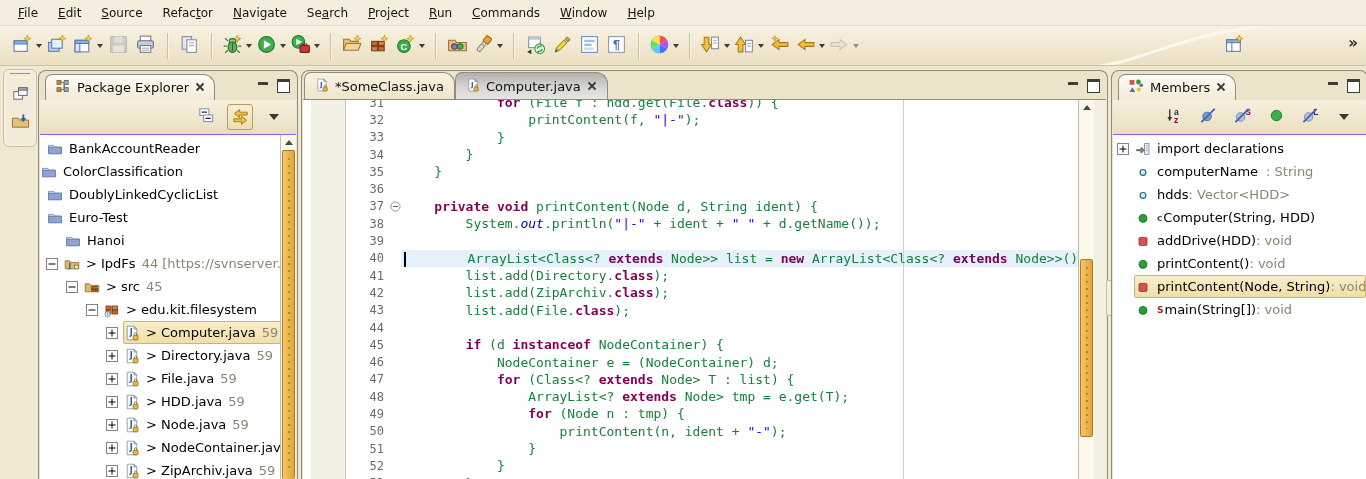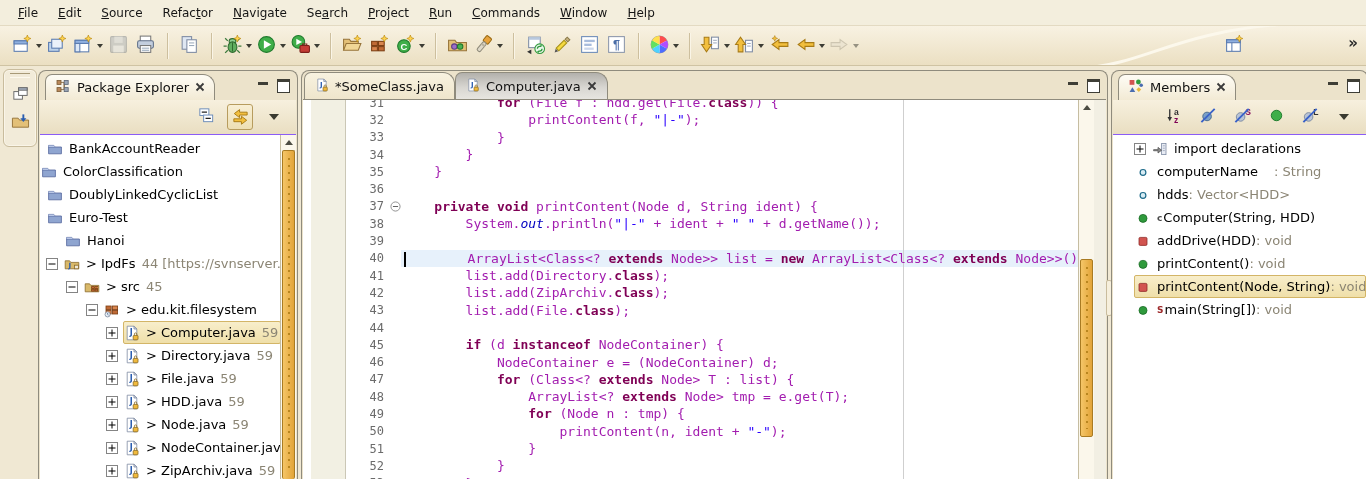--- a/index.html
+++ b/index.html
@@ -102,21 +102,21 @@
   .cl{height:17.3px;display:flex;align-items:center;font-family:"DejaVu Sans Mono",monospace;
       font-size:13px;margin-left:44px;}
   .ln{width:37px;flex:0 0 37px;text-align:right;padding-right:5px;color:#6b6b6b;font-size:12px;}
   .fold{width:12px;flex:0 0 12px;display:flex;align-items:center;justify-content:center;}
   .ct{flex:1;white-space:pre;position:relative;padding-left:2px;height:100%;display:flex;align-items:center;}
   .cl.cur .ct{background:var(--curline,#e7f1fb);}
   .cursor{position:absolute;left:1px;top:1px;width:2px;height:15px;background:#000;}
   .kw{color:var(--kw,#7f0055);font-weight:bold;}
   .str{color:var(--str,#2a00ff);}
   .stat{color:var(--stat,#0000c0);font-style:italic;}
-  .pl{color:#a21caf;}
+  .pl{color:#15803d;}
   .ct span{position:relative;z-index:2;}
   .pmargin{position:absolute;left:600px;top:0;bottom:0;width:1px;background:#cfcfcf;z-index:1;}
   .overview{position:absolute;right:0;top:0;bottom:0;width:12px;background:#f2efe3;
             border-left:1px solid #c6bda1;}
   .ed .vscroll{right:12px;}
 
   
   .sash{position:absolute;left:1106px;top:70px;bottom:0;width:5px;}
   .sash-handle{position:absolute;left:0;top:210px;width:4px;height:34px;background:#f6efdc;
                border:1px solid #c9bc9d;border-radius:2px;}
@@ -914,21 +914,21 @@
               <text x="13" y="9" font-size="9" font-weight="bold" fill="#333">L</text>
               <line x1="2.5" y1="17" x2="16.5" y2="3" stroke="#3a62c8" stroke-width="2"></line>
             </svg></span>
         </button>
         <button class="vtool">
           <span class="vmenu"></span>
         </button>
       </div>
     <div class="vbody">
       <div class="tree" id="memTree">
-          <div class="trow" style="padding-left: 21px;">
+          <div class="trow" style="padding-left: 4px;">
             <span class="texp"><svg viewBox="0 0 12 12" width="12" height="12">
                 <rect x="0.5" y="0.5" width="11" height="11" fill="#fff" stroke="#848484"></rect>
                 <line x1="2.5" y1="6" x2="9.5" y2="6" stroke="#000"></line>
                 <line x1="6" y1="2.5" x2="6" y2="9.5" stroke="#000"></line>
               </svg></span>
             <span class="hl">
               <span class="ticon">
                 <svg viewBox="0 0 20 20" width="16" height="16" aria-hidden="true">
                   <rect x="12" y="3" width="5.5" height="14" fill="#e8ecf4" stroke="#7d8aa2"></rect>
                   <line x1="13.5" y1="6" x2="16" y2="6" stroke="#95a0b5"></line>
@@ -942,21 +942,21 @@
           </div>
           <div class="trow" style="padding-left: 4px;">
             <span class="tslot"></span>
             <span class="hl">
               <span class="ticon">
                 <svg viewBox="0 0 20 20" width="16" height="16" aria-hidden="true">
                   <circle cx="10" cy="10.5" r="3.6" fill="#d8ecf4" stroke="#1f6b8a" stroke-width="1.5"></circle>
                 </svg>
               </span>
               <span>computerName</span>
-              <span class="tmeta" style="margin-left: 16px;"> : String</span>
+              <span class="tmeta" style="margin-left: 8px;"> : String</span>
             </span>
           </div>
           <div class="trow" style="padding-left: 4px;">
             <span class="tslot"></span>
             <span class="hl">
               <span class="ticon">
                 <svg viewBox="0 0 20 20" width="16" height="16" aria-hidden="true">
                   <circle cx="10" cy="10.5" r="3.6" fill="#d8ecf4" stroke="#1f6b8a" stroke-width="1.5"></circle>
                 </svg>
               </span>

